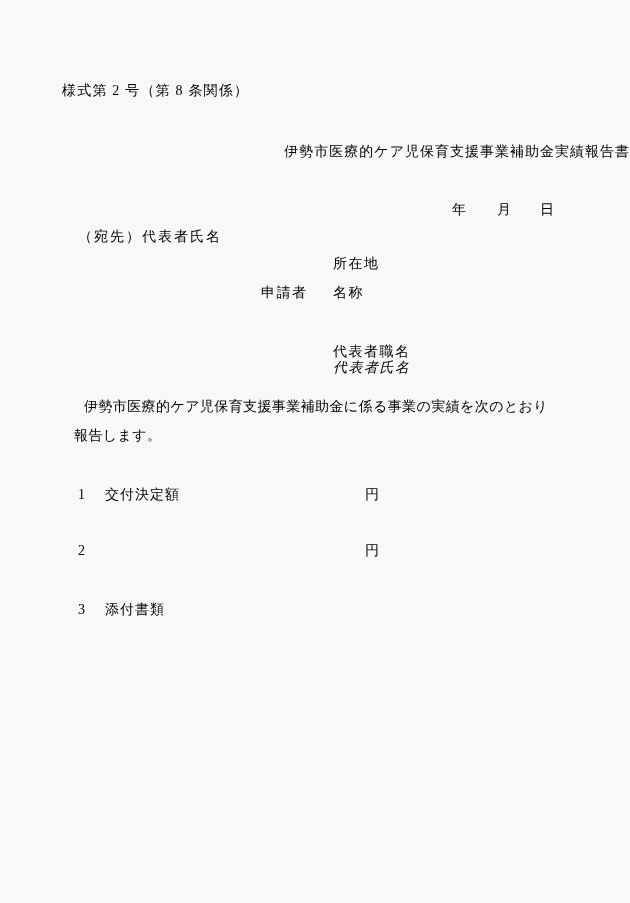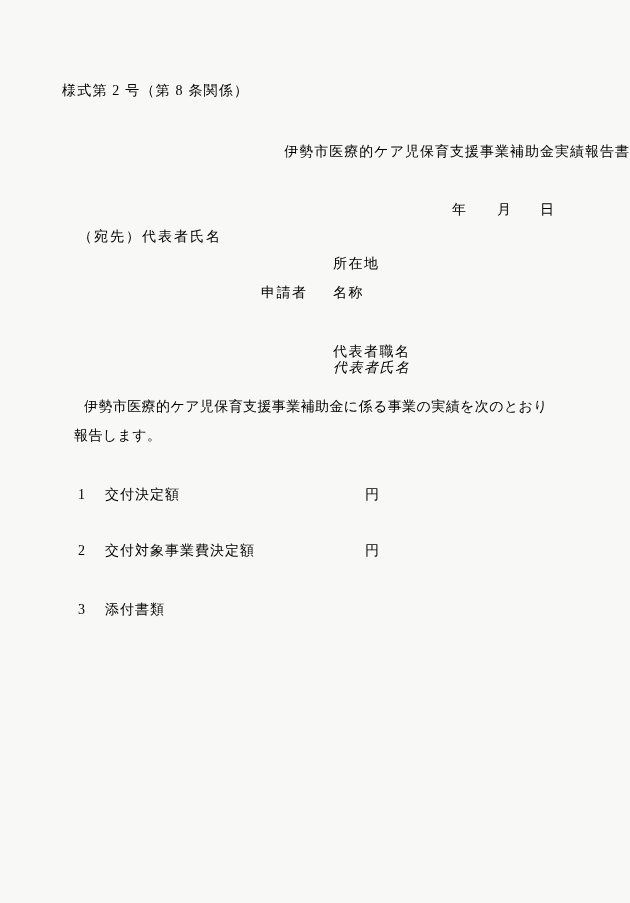--- a/index.html
+++ b/index.html
@@ -88,21 +88,20 @@
   <div class="line body-line2">報告します。</div>
 
   <div class="line item-row item-1">
     <span class="num">1</span>
     <span class="label">交付決定額</span>
     <span class="unit">円</span>
   </div>
 
   <div class="line item-row item-2">
     <span class="num">2</span>
-    <span class="label">交付対象事業費決定額</span>
     <span class="unit">円</span>
   </div>
 
   <div class="line item-row item-3">
     <span class="num">3</span>
     <span class="label">添付書類</span>
     <span class="unit"></span>
   </div>
 
 </div>

